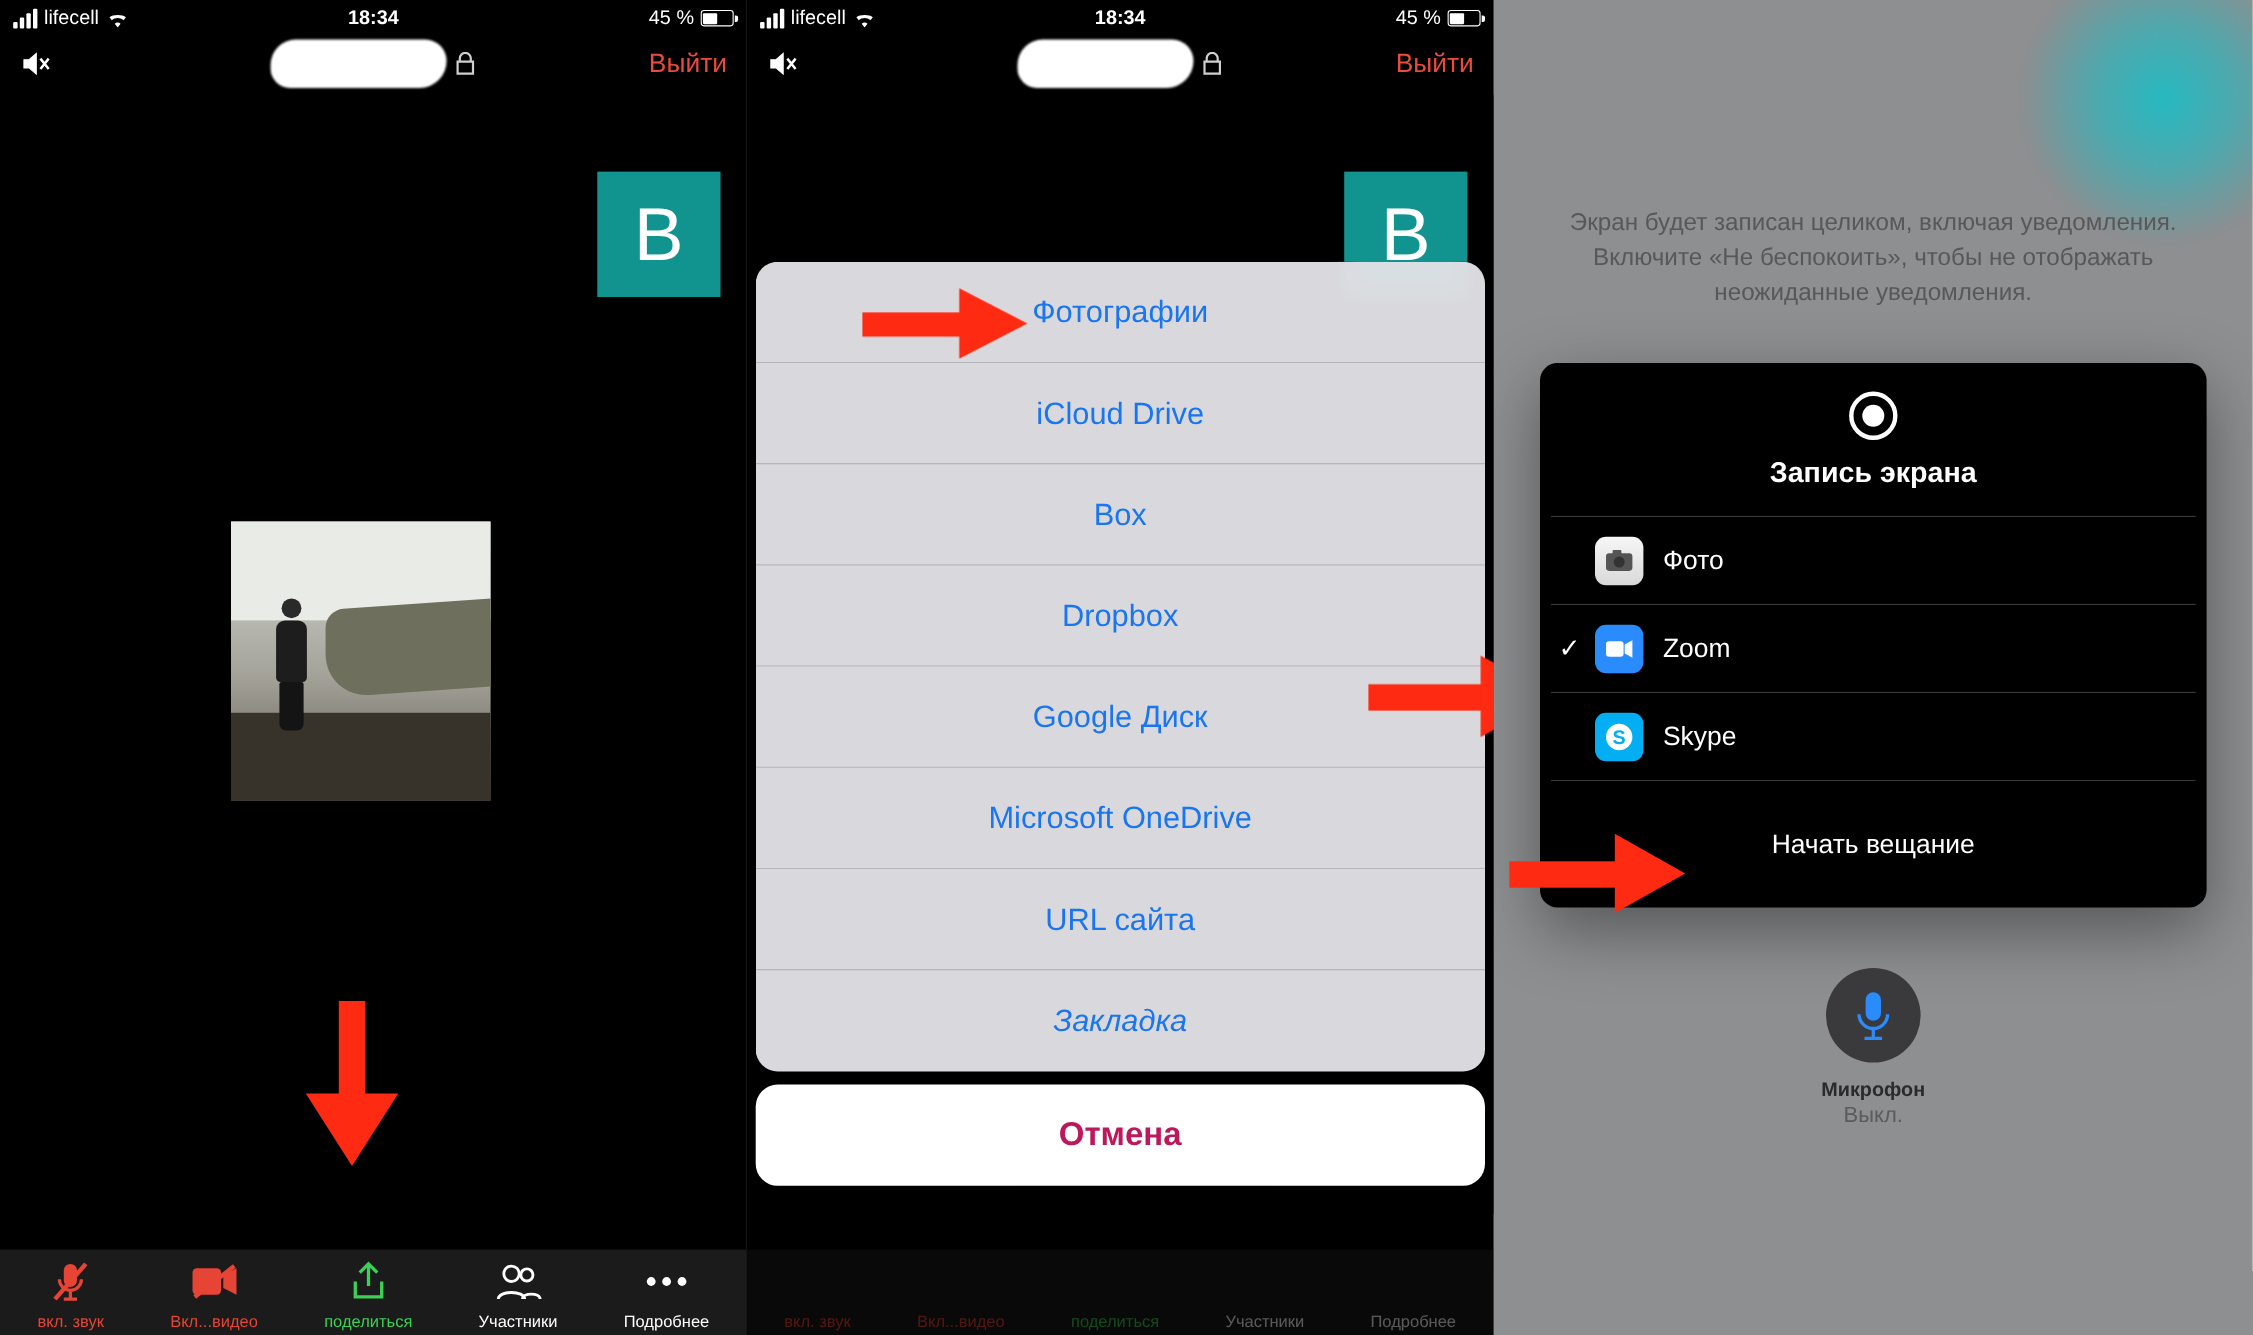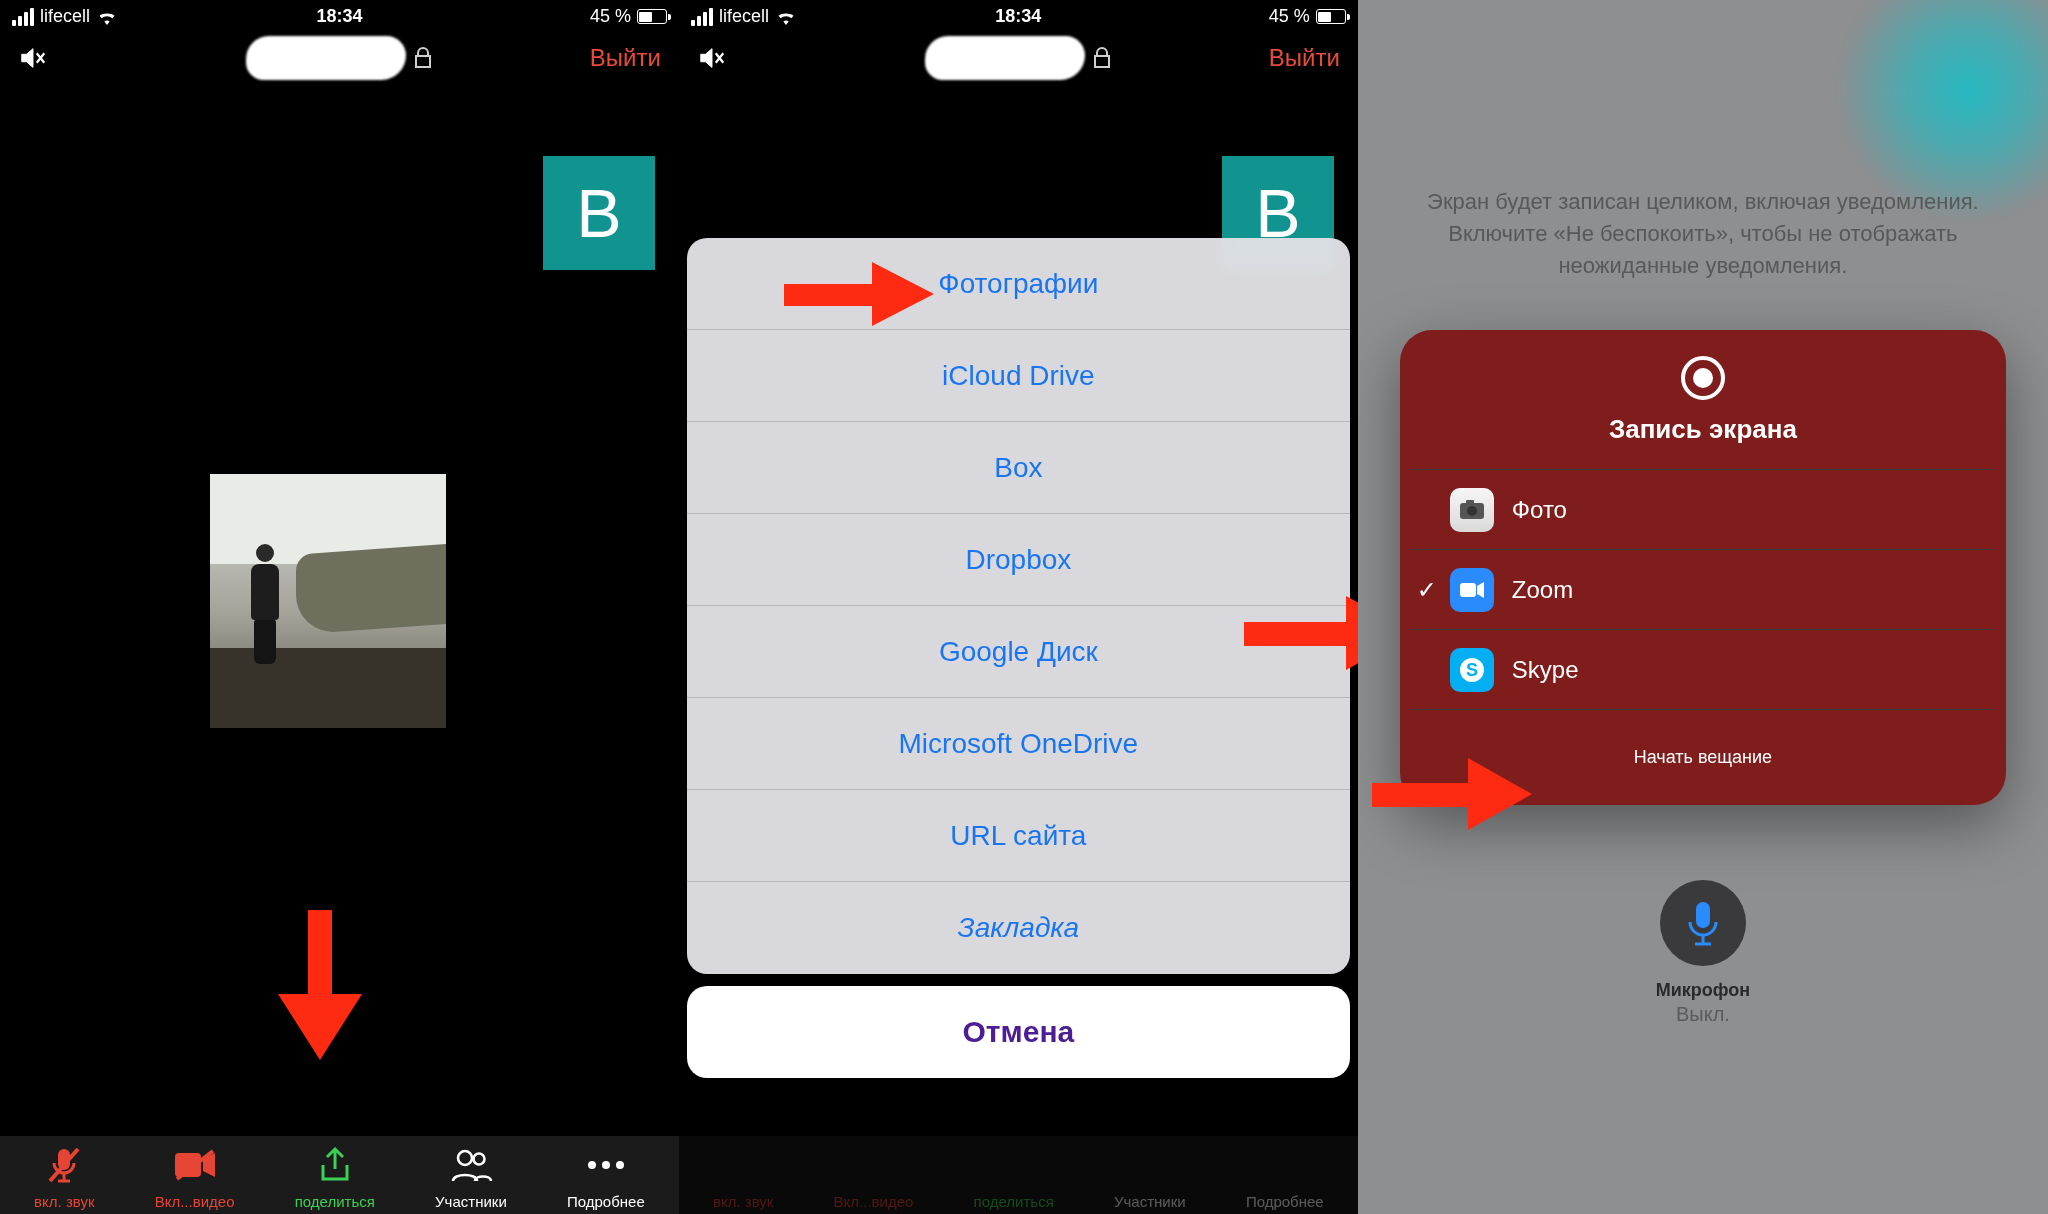--- a/index.html
+++ b/index.html
@@ -134,37 +134,37 @@
   .sheet-item {
     height:92px; display:flex; align-items:center; justify-content:center;
     color:#1976f0; font-size:28px; font-weight:400;
     border-bottom: 1px solid rgba(140,140,145,0.45);
   }
   .sheet-item:last-child { border-bottom:none;font-style:italic; }
   .cancel-btn {
     margin-top:12px;
     background:#fff; border-radius:20px;
     height:92px; display:flex; align-items:center; justify-content:center;
-    color:#4c1d95; font-size:30px; font-weight:600;
+    color:#be185d; font-size:30px; font-weight:600;
   }
 
   
   .p3 { background: #8e8f91; }
   .p3 .glow {
     position:absolute; top:-60px; right:-70px; width:300px; height:300px;
     background: radial-gradient(circle at center, rgba(27,190,198,0.9) 0%, rgba(27,190,198,0.55) 30%, rgba(27,190,198,0.0) 62%);
     filter: blur(4px);
   }
   .p3 .hint {
     position:absolute; top:186px; left:40px; right:40px;
     text-align:center; color:#585859; font-size:22px; line-height:1.45;
   }
   .broadcast-card {
     position:absolute; top:330px; left:42px; right:42px;
-    background:#7f1d1d; border-radius:32px;
+    background:#000000; border-radius:16px;
     padding: 26px 10px 0px;
     color:#fff;
     box-shadow: 0 20px 60px rgba(0,0,0,0.4);
   }
   .rec-icon-wrap { text-align:center; }
   .rec-icon {
     width:44px; height:44px; border:4px solid #fff; border-radius:50%;
     display:inline-flex; align-items:center; justify-content:center;
   }
   .rec-icon .dot{ width:20px;height:20px;background:#fff;border-radius:50%;}
@@ -178,23 +178,23 @@
   }
   .app-row .check{
      position:absolute; left:2px; width:30px; text-align:center;
      color:#fff; font-size:24px;
   }
   .app-icon{ width:44px;height:44px;border-radius:10px; display:flex;align-items:center;justify-content:center;}
   .ic-photo{ background:linear-gradient(180deg,#f6f6f6,#d9d9d9); }
   .ic-zoom{ background:#2a8bfd; }
   .ic-skype{ background:#04aef2; }
   .start-row{
-    height:96px; border-top:1px solid #3a3a3c;
+    height:116px; border-top:1px solid #3a3a3c;
     display:flex;align-items:center;justify-content:center;
-    font-size:18px; font-weight:400;
+    font-size:24px; font-weight:400;
     border-radius: 0 0 44px 44px;
   }
   .mic-btn {
     position:absolute; top:880px; left:50%; transform:translateX(-50%);
     width:86px; height:86px; border-radius:50%; background:#3a3a3c;
     display:flex;align-items:center;justify-content:center;
   }
   .mic-labels{
     position:absolute; top:980px; left:0; right:0; text-align:center;
   }

